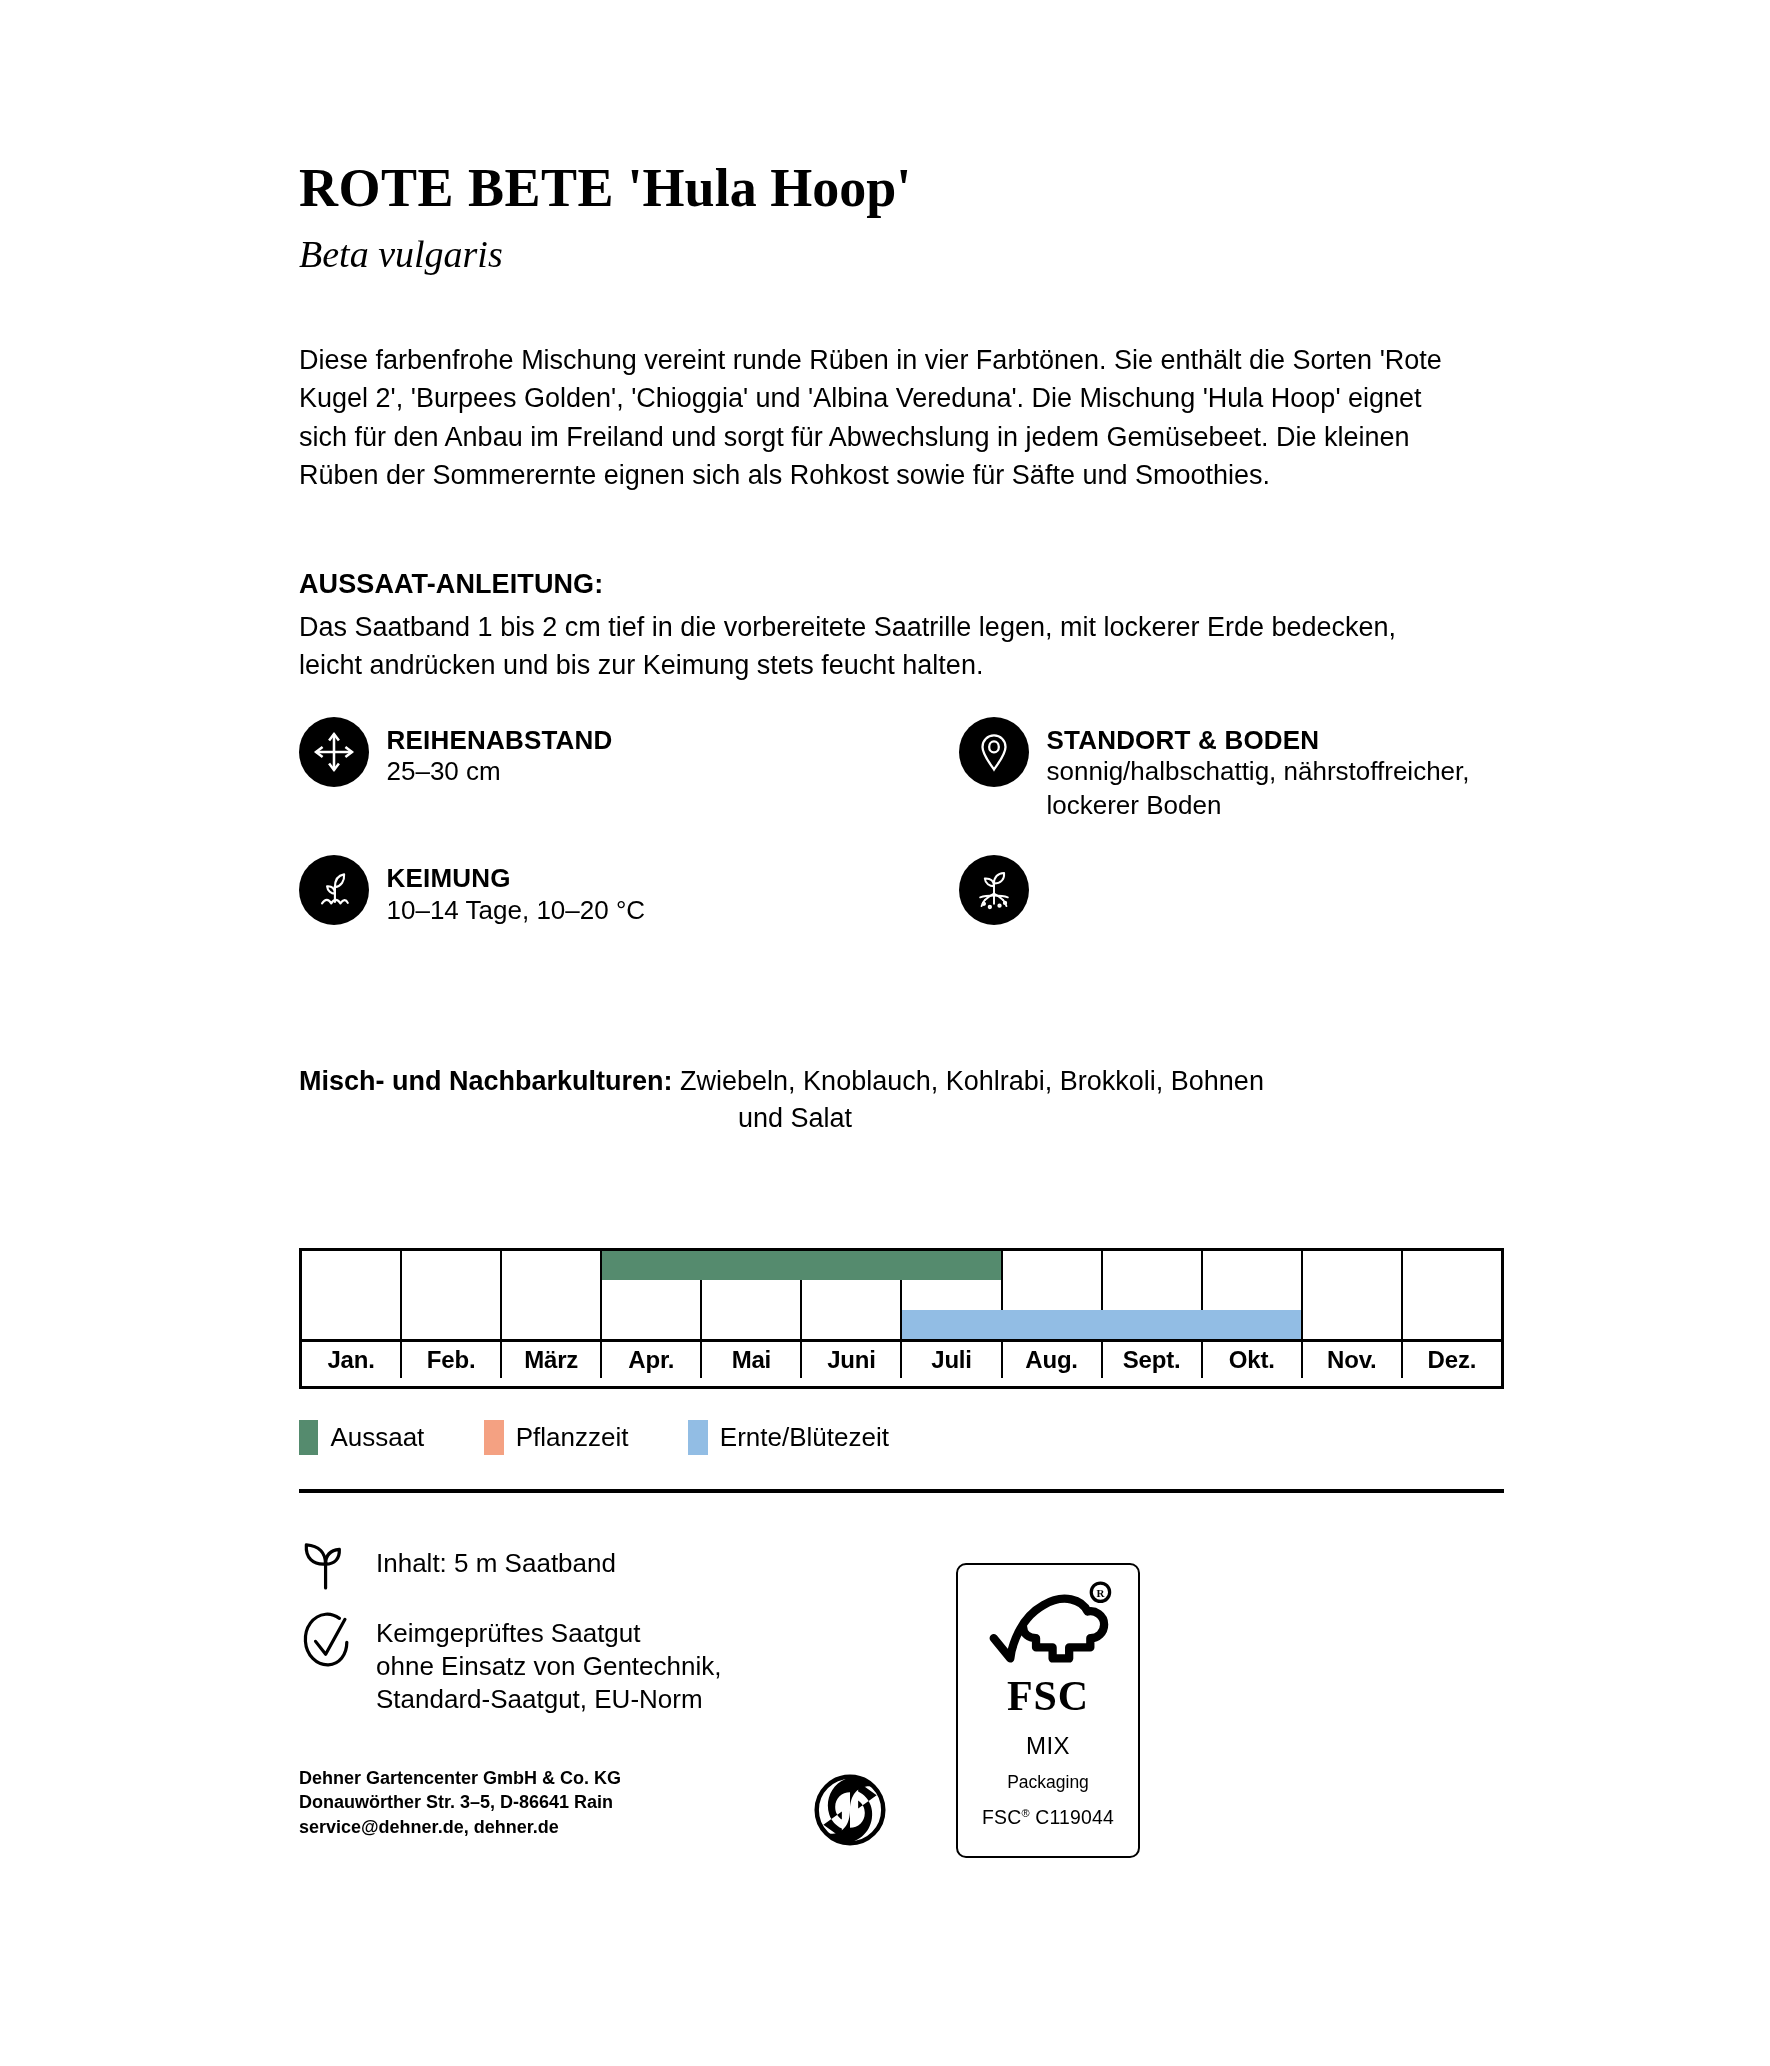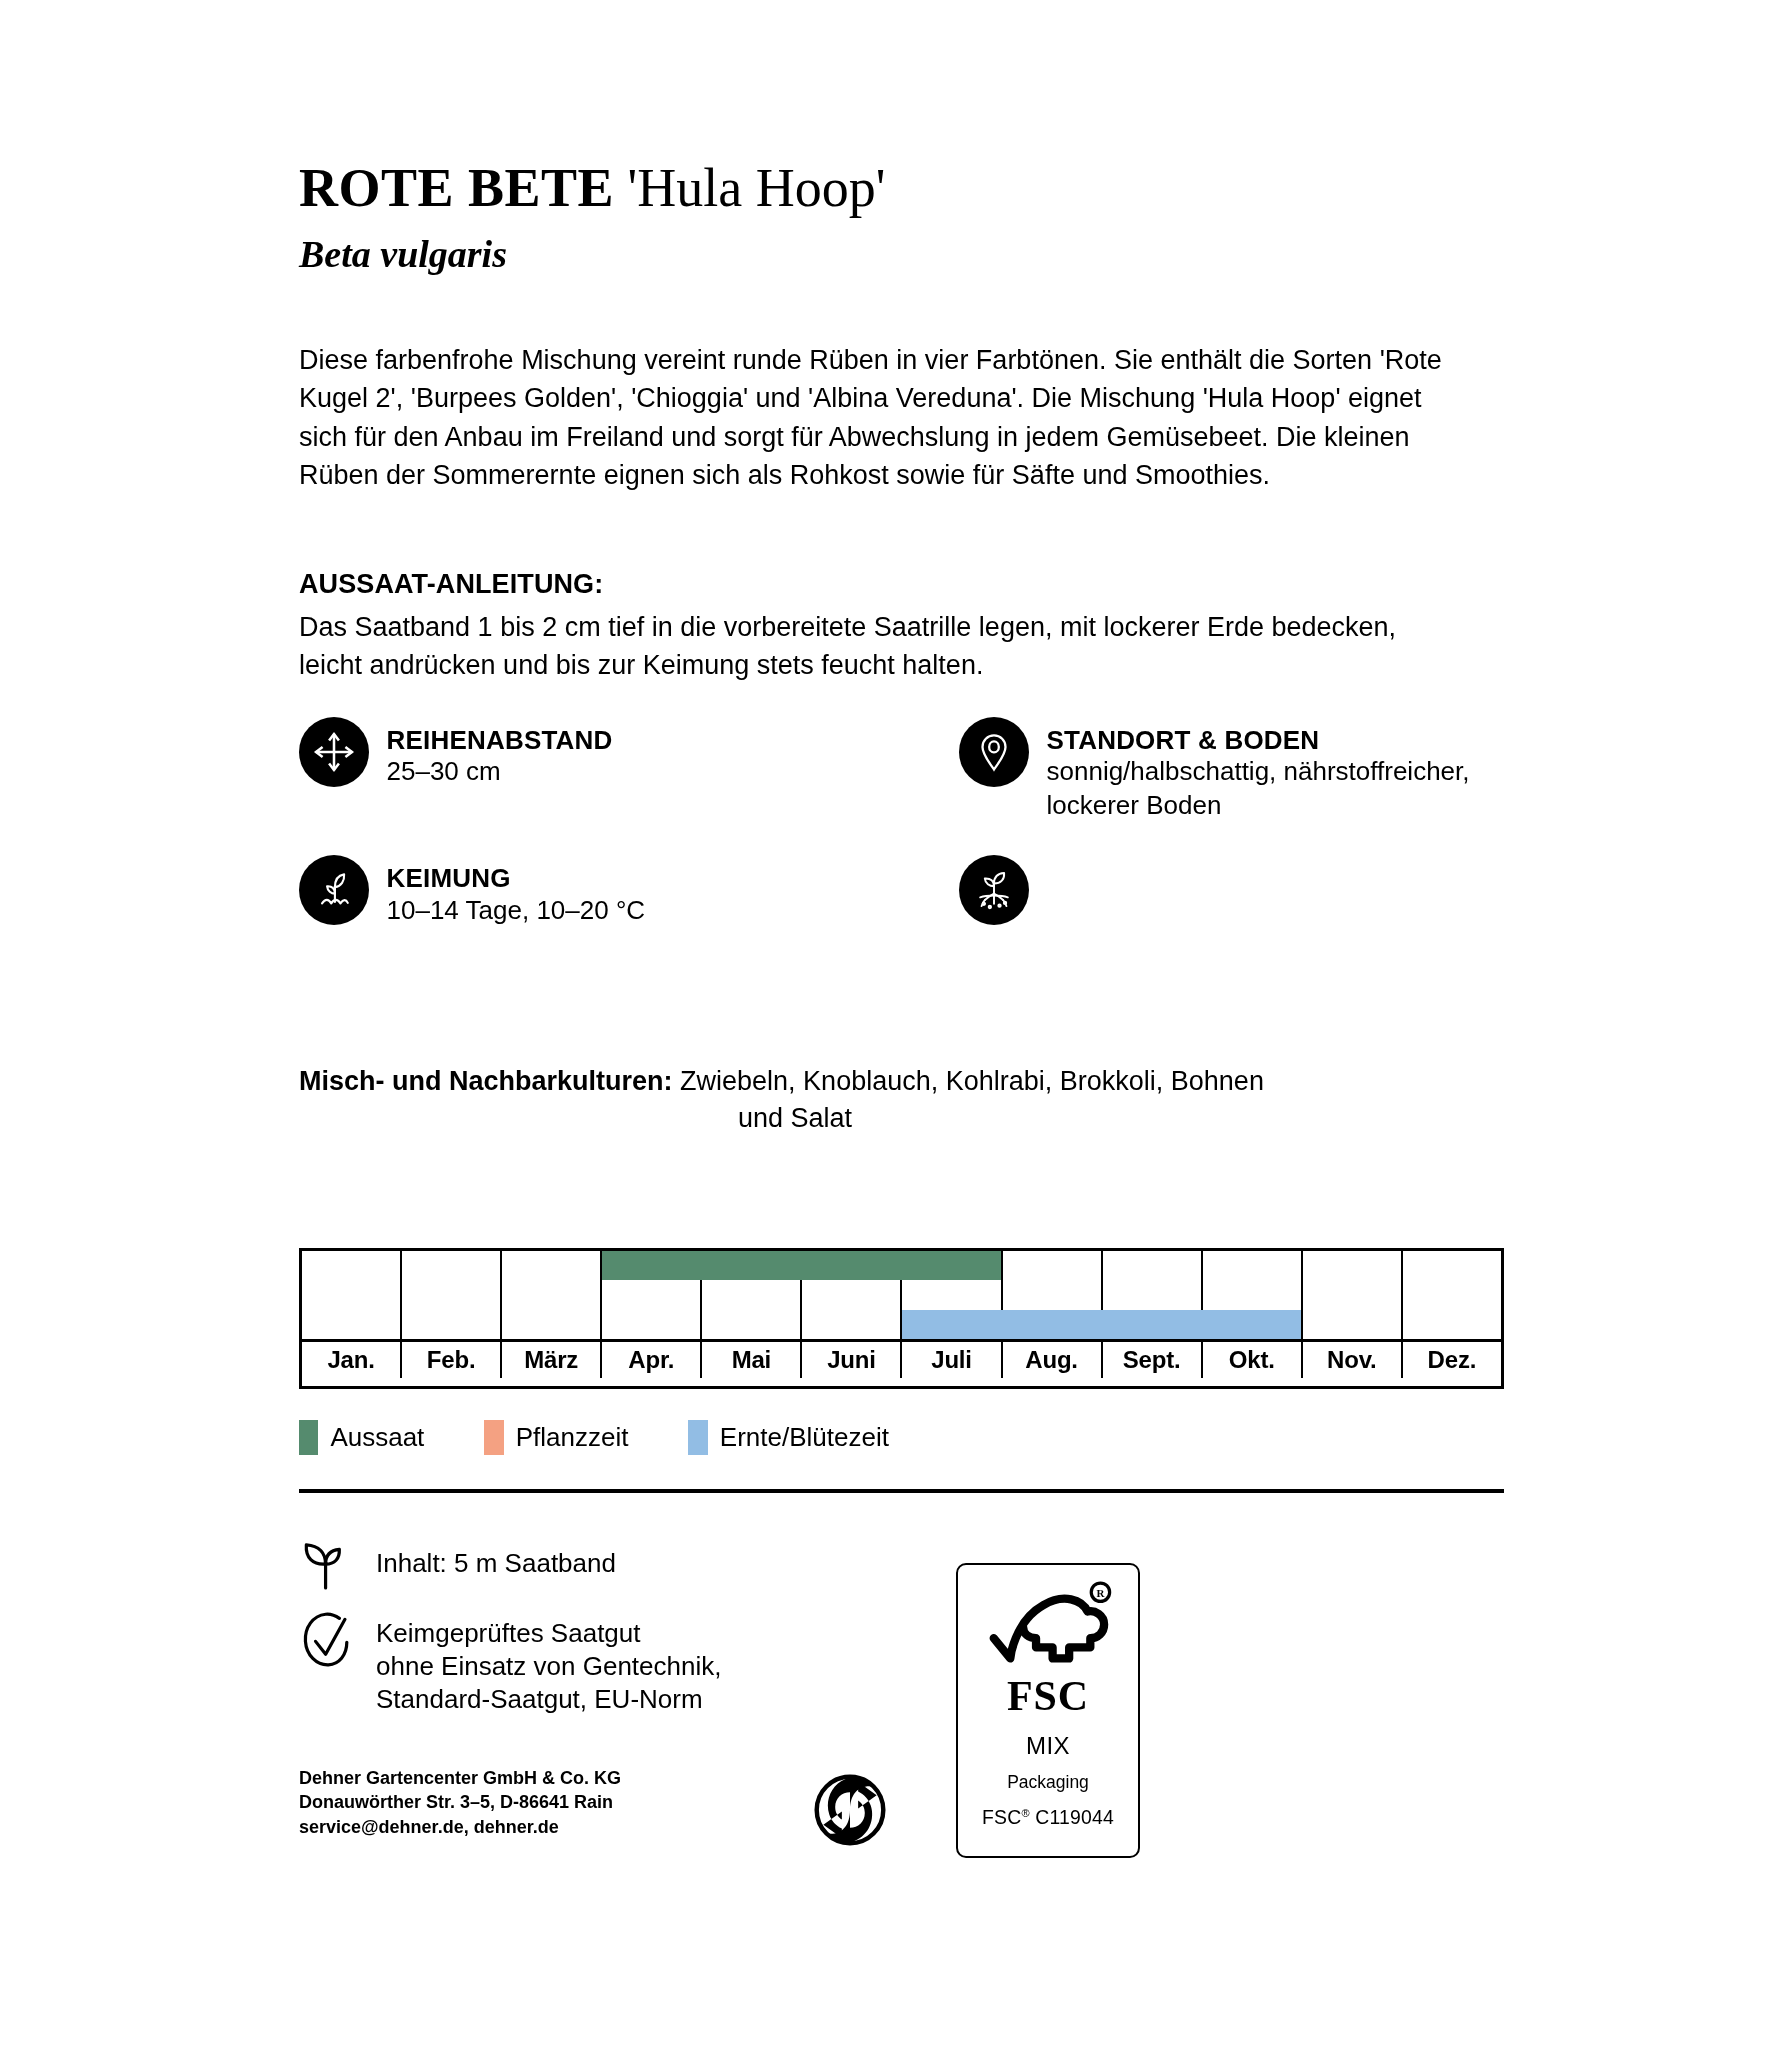--- a/index.html
+++ b/index.html
@@ -13,25 +13,25 @@
   .page{position:relative;width:1771px;height:2066px;}
   .col{position:absolute;left:299px;width:1205px;}
 
   
   .title{
     top:161px;
     font-family:"Liberation Serif", serif;
     font-size:54px;line-height:1.0;white-space:nowrap;
   }
   .title .main{font-weight:700;letter-spacing:0.5px;}
-  .title .cultivar{font-weight:400;text-align:center;}
+  .title .cultivar{font-weight:700;text-align:center;}
   .botanic{
     top:235px;
     font-family:"Liberation Serif", serif;
-    font-style:italic;font-weight:700;
+    font-style:italic;font-weight:400;
     font-size:38px;line-height:1.0;
   }
 
   
   .desc{
     top:341px;
     font-size:27px;line-height:1.42;font-weight:400;
     width:1171px;
   }
   .sow-head{

